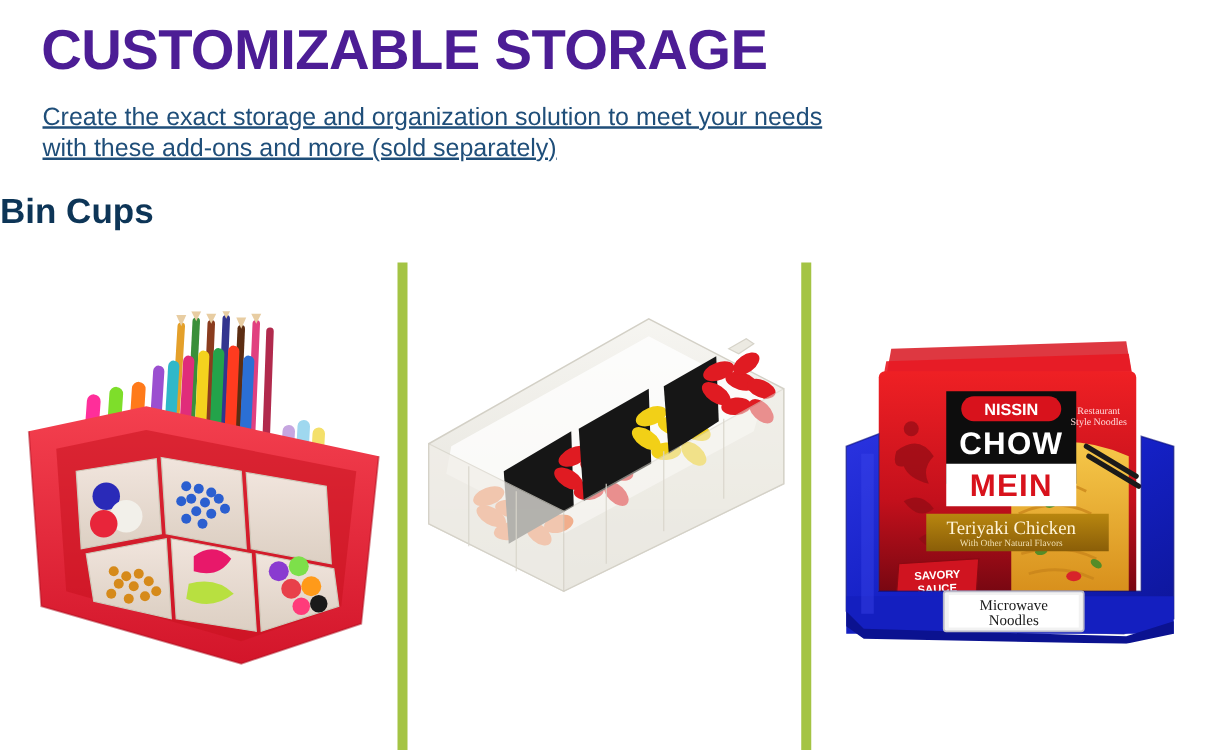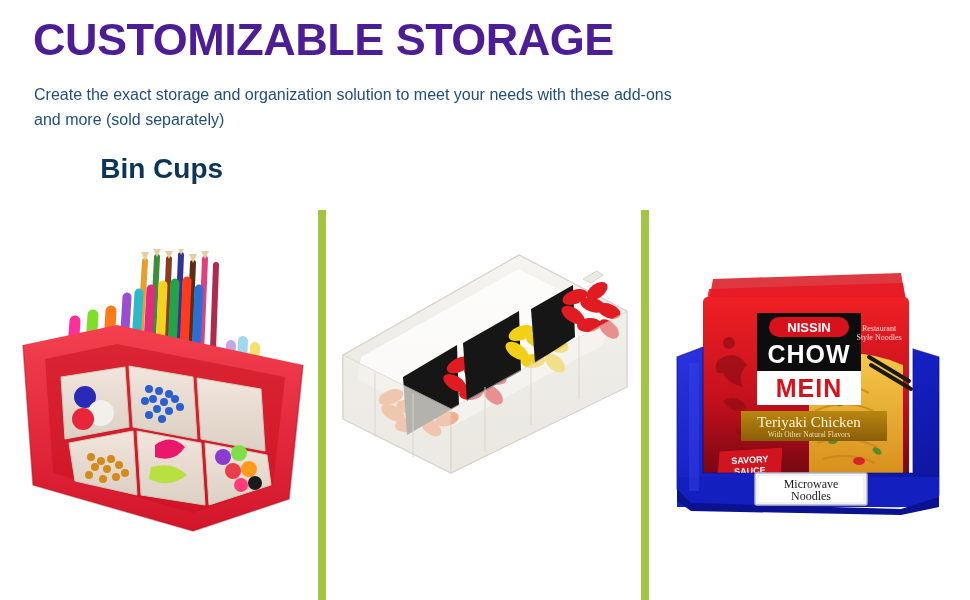--- a/index.html
+++ b/index.html
@@ -25,41 +25,42 @@
     line-height: 52px;
     font-weight: bold;
     letter-spacing: -0.5px;
     color: #4c1d95;
     white-space: nowrap;
   }
   #banner-subtitle {
     position: absolute;
     left: 34px;
     top: 82px;
-    font-size: 16px;
+    font-size: 20px;
     line-height: 25px;
     color: #1f4e79;
     width: 640px;
+    text-decoration: underline;
   }
 
   
   #columns {
     position: absolute;
     left: 0;
     top: 142px;
     width: 970px;
     height: 458px;
     display: flex;
   }
   .column {
     position: relative;
     flex: 1 1 0;
     display: flex;
     flex-direction: column;
-    align-items: center;
+    align-items: flex-start;
   }
   .col-heading {
     font-size: 28px;
     font-weight: bold;
     color: #0d3557;
     line-height: 40px;
     margin-top: 7px;
     white-space: nowrap;
   }
 

